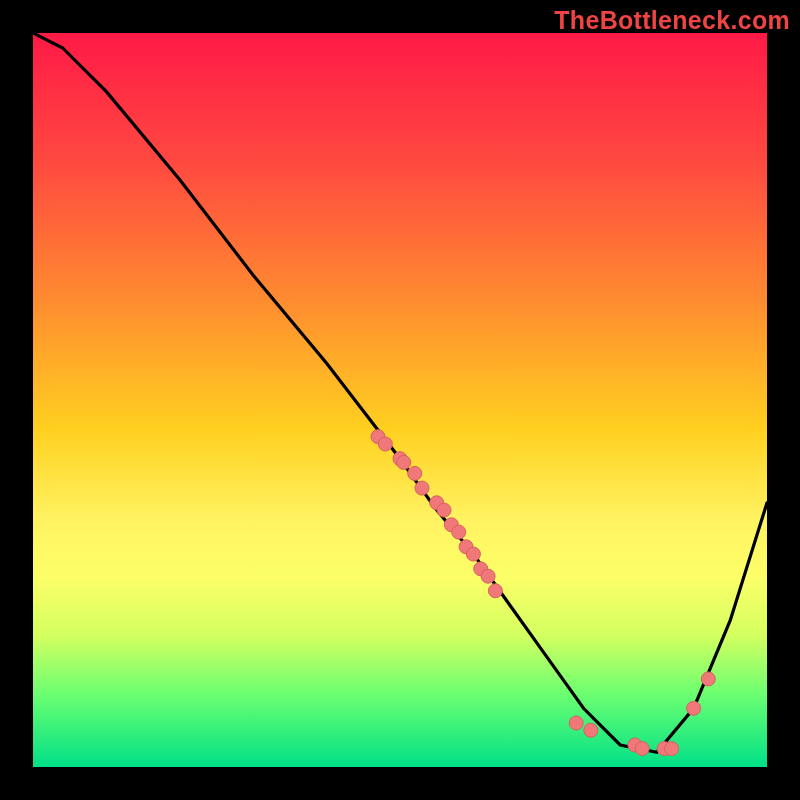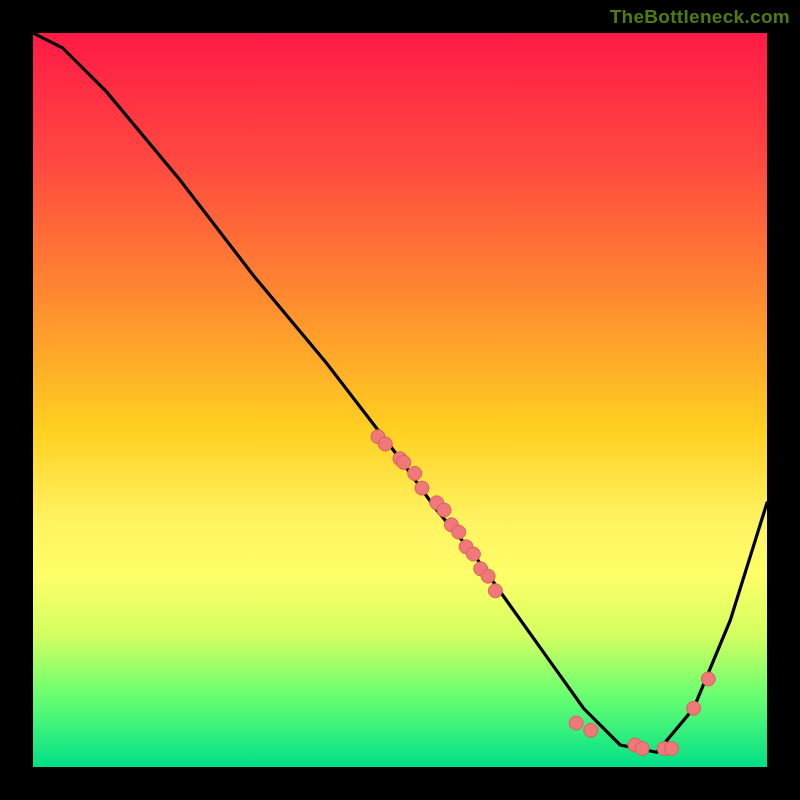--- a/index.html
+++ b/index.html
@@ -33,23 +33,23 @@
       #fdff68 74%,
       #d4ff60 82%,
       #6cff70 90%,
       #00e088 100%);
   }
   .watermark {
     position: absolute;
     top: 6px;
     right: 10px;
     font-family: Arial, Helvetica, sans-serif;
-    font-size: 19px;
+    font-size: 25px;
     font-weight: bold;
-    color: #4d7c0f;
+    color: #ef4444;
     letter-spacing: 0.3px;
   }
   svg.curve {
     position: absolute;
     left: 0;
     top: 0;
     width: 734px;
     height: 734px;
   }
   .dot {

